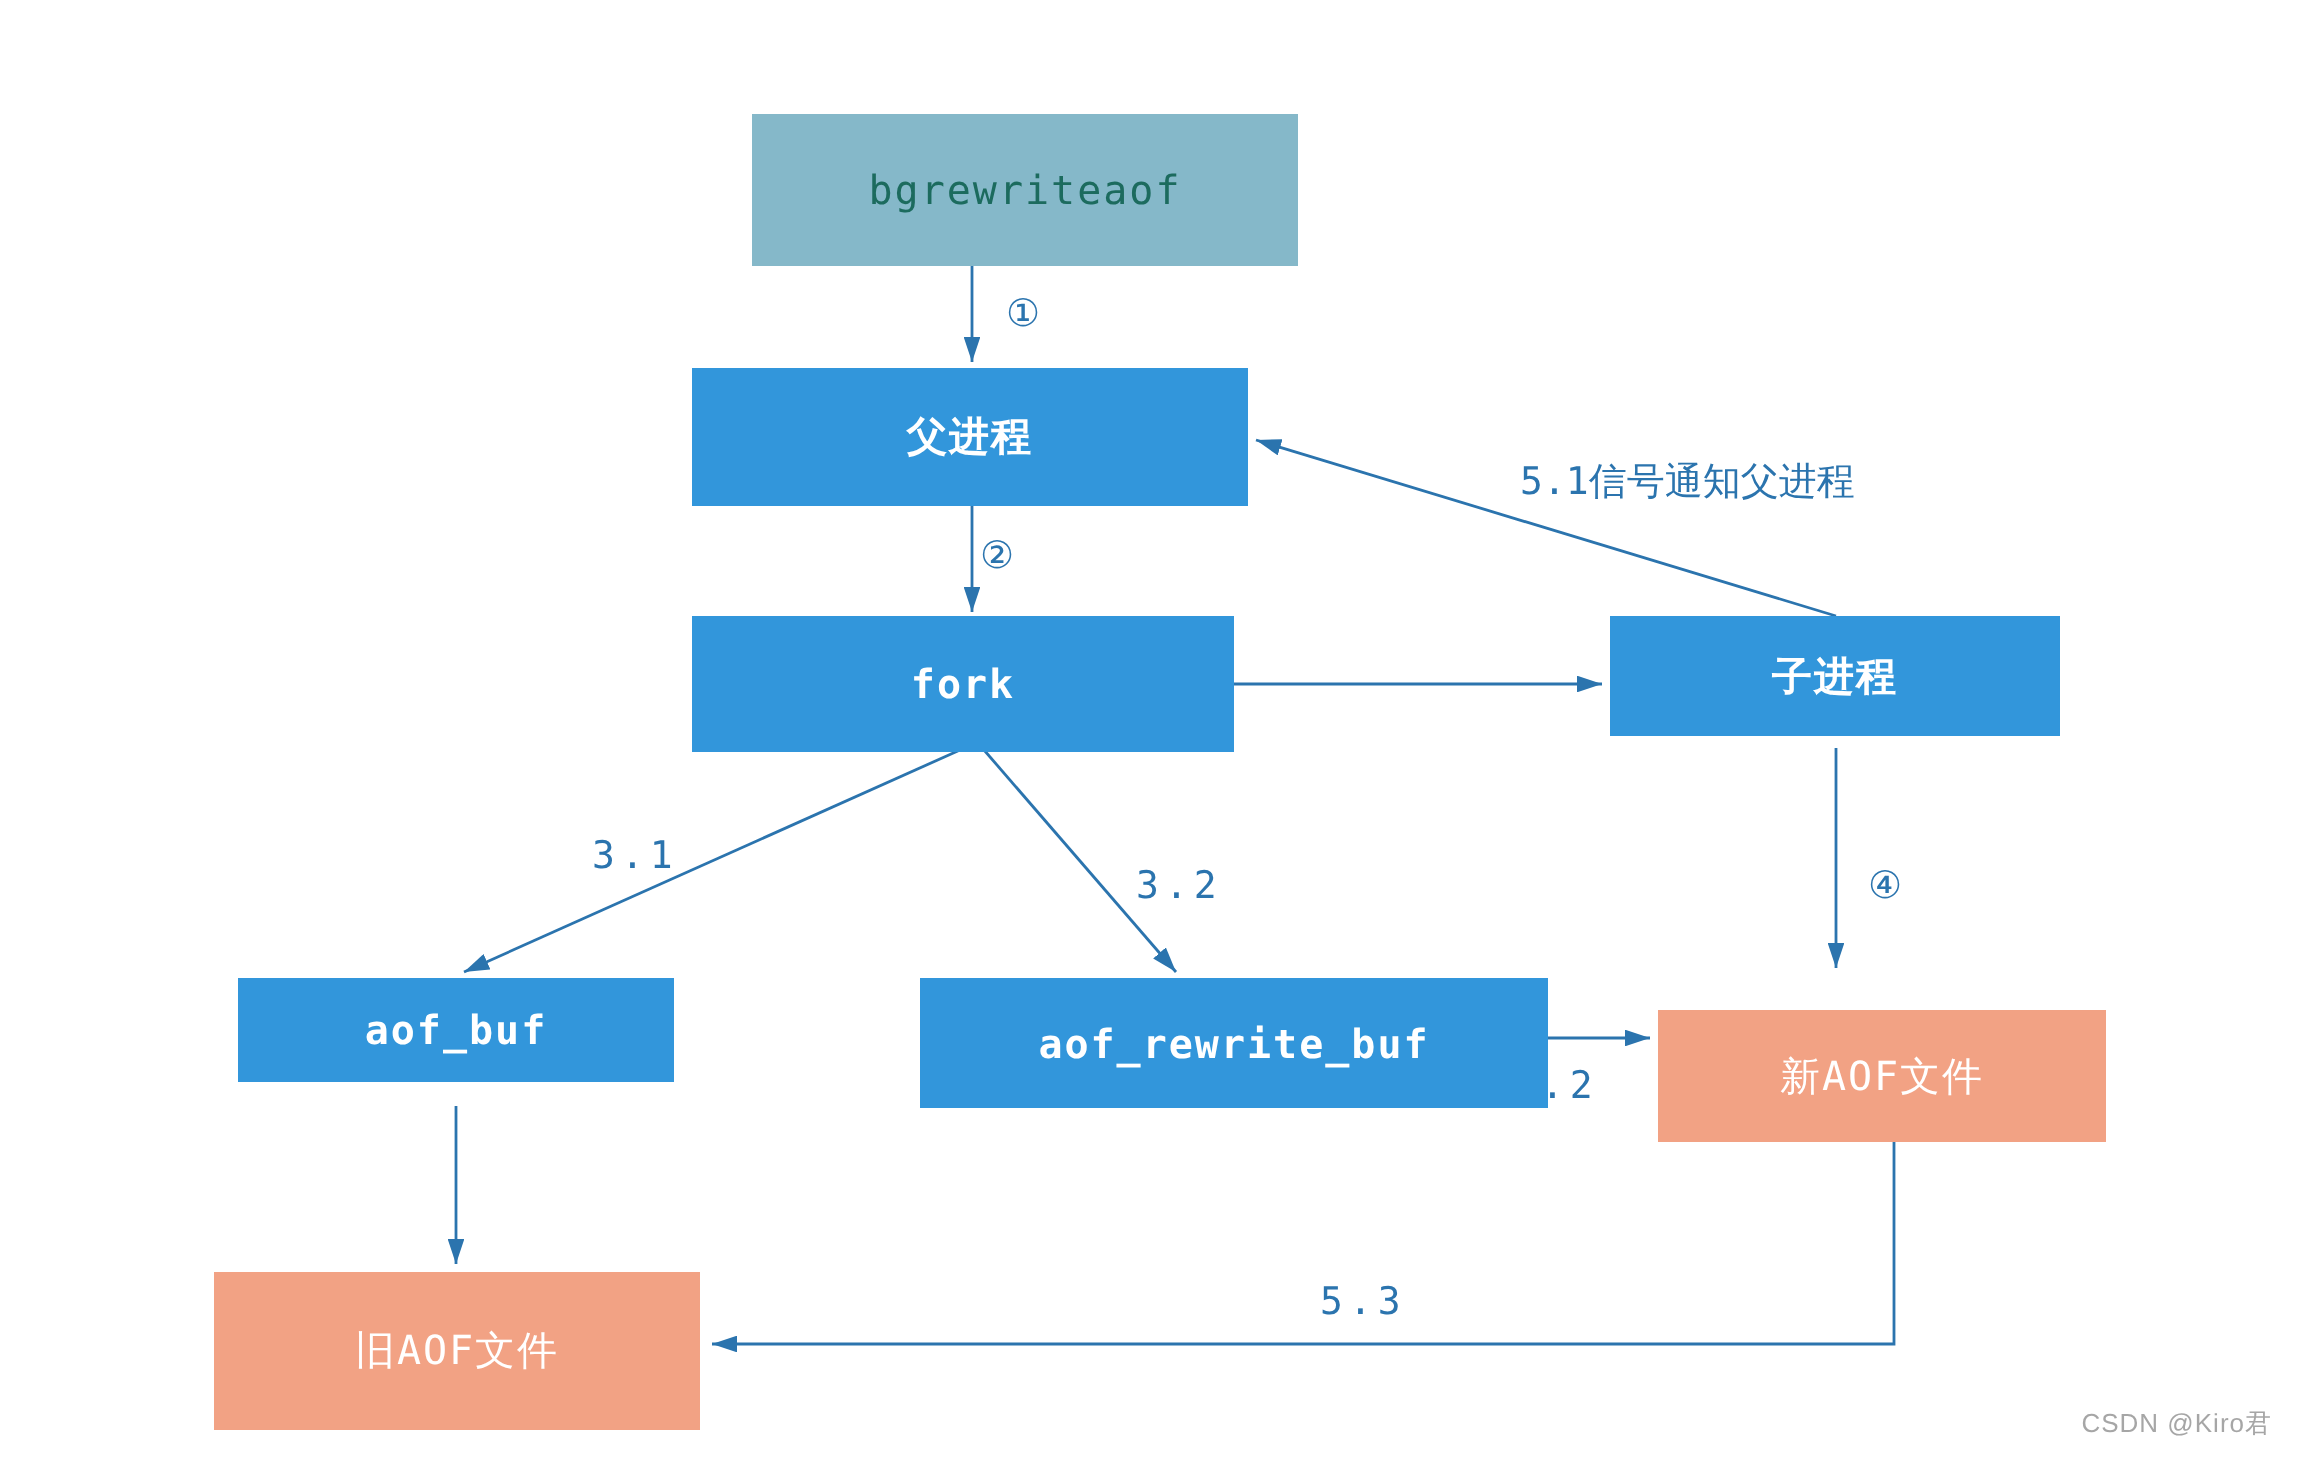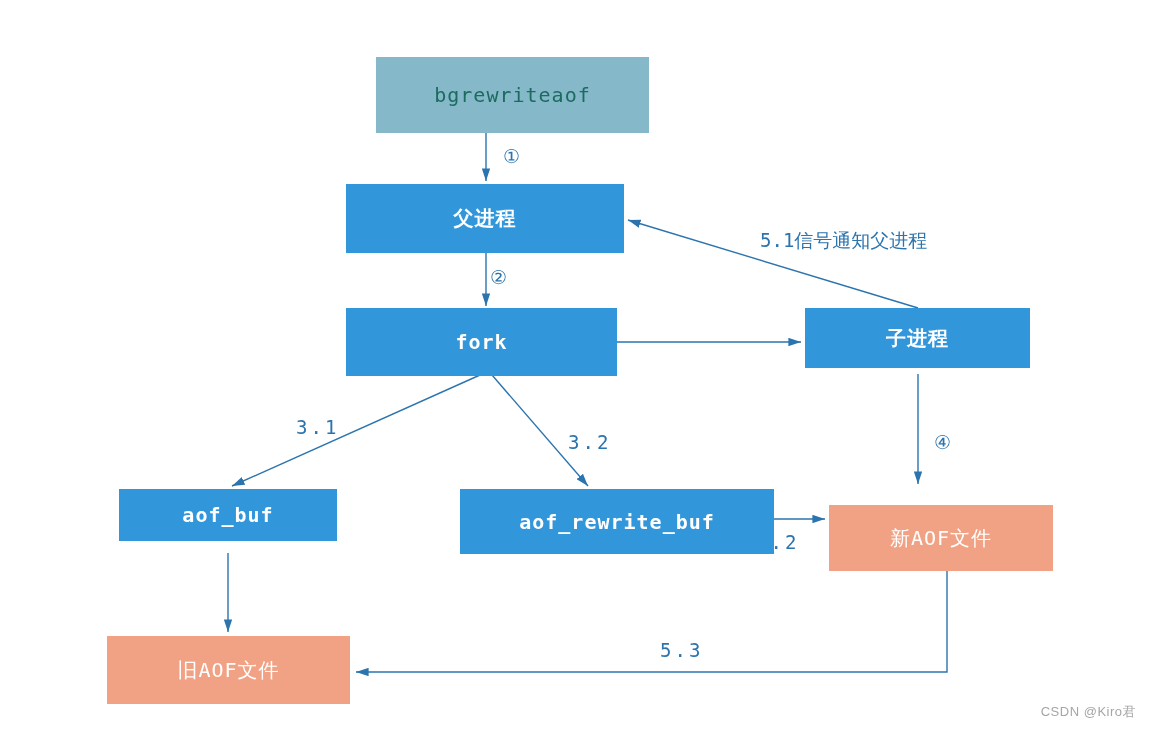--- a/index.html
+++ b/index.html
@@ -112,19 +112,19 @@
   </div>
 
   <div class="node blue" style="left:460px; top:489px; width:314px; height:65px;">
     <span>aof_rewrite_buf</span>
   </div>
 
   <div class="node orange" style="left:829px; top:487px; width:224px; height:66px;margin-top:18px;">
     <span>新AOF文件</span>
   </div>
 
-  <div class="node orange" style="left:107px; top:636px; width:243px; height:68px;">
+  <div class="node orange" style="left:107px; top:636px; width:243px; height:79px;">
     <span>旧AOF文件</span>
   </div>
 
   <div class="watermark">CSDN @Kiro君</div>
 
 </div>
 
 </body></html>

